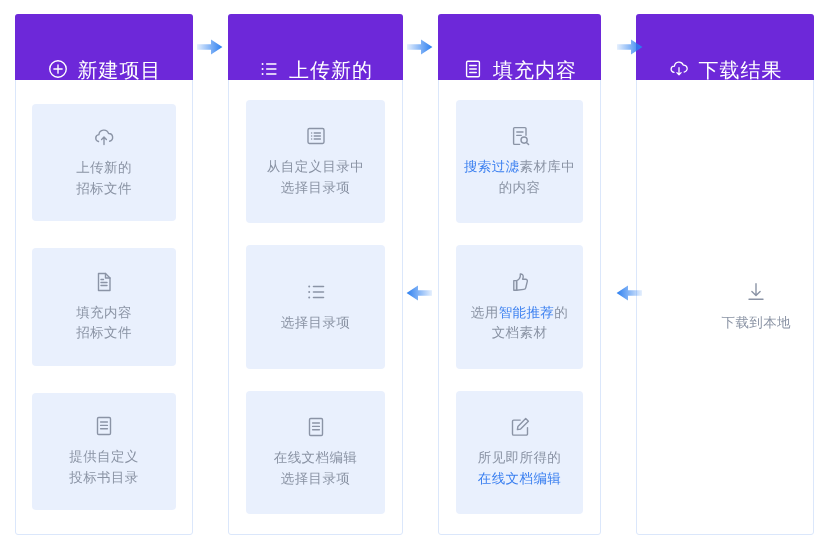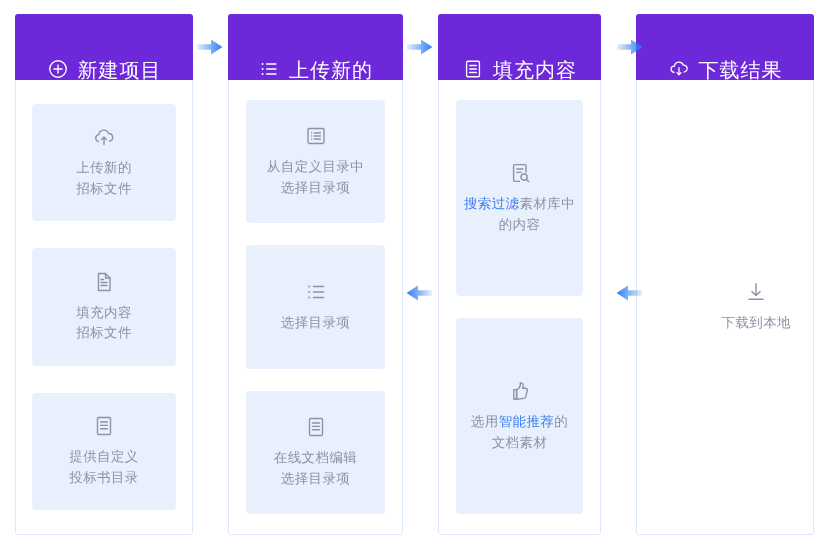--- a/index.html
+++ b/index.html
@@ -291,20 +291,34 @@
           </svg>
         </span>
         <div class="card-text">
           <div>
             <span>选用</span><span class="hl">智能推荐</span><span>的</span>
           </div>
           <div>文档素材</div>
         </div>
       </div>
 
+      <div class="card">
+        <span class="card-icon">
+          <svg width="24" height="24" viewBox="0 0 24 24" fill="none" stroke="#8b94a6" stroke-width="1.4" stroke-linecap="round" stroke-linejoin="round">
+            <path d="M19.5 12.6v6.3a1.2 1.2 0 0 1-1.2 1.2H5.7a1.2 1.2 0 0 1-1.2-1.2V6.3A1.2 1.2 0 0 1 5.7 5.1h6.5"></path>
+            <path d="M17.7 3.6 20.4 6.3 12.6 14.1l-3.2.5.5-3.2z"></path>
+          </svg>
+        </span>
+        <div class="card-text">
+          <div>所见即所得的</div>
+          <div>
+            <span class="hl">在线文档编辑</span>
+          </div>
+        </div>
+      </div>
 
     </div>
   </div>
 
   <div class="column col-4">
     <div class="col-header">
       <span class="hdr-icon">
         <svg width="22" height="22" viewBox="0 0 24 24" fill="none" stroke="#ffffff" stroke-width="1.4" stroke-linecap="round" stroke-linejoin="round">
           <path d="M6.6 15.6A3.4 3.4 0 0 1 7 8.8a5 5 0 0 1 9.6-1.1 3.8 3.8 0 0 1 1 7.6"></path>
           <path d="M12 10.5v7.8M9.7 16l2.3 2.3 2.3-2.3"></path>

